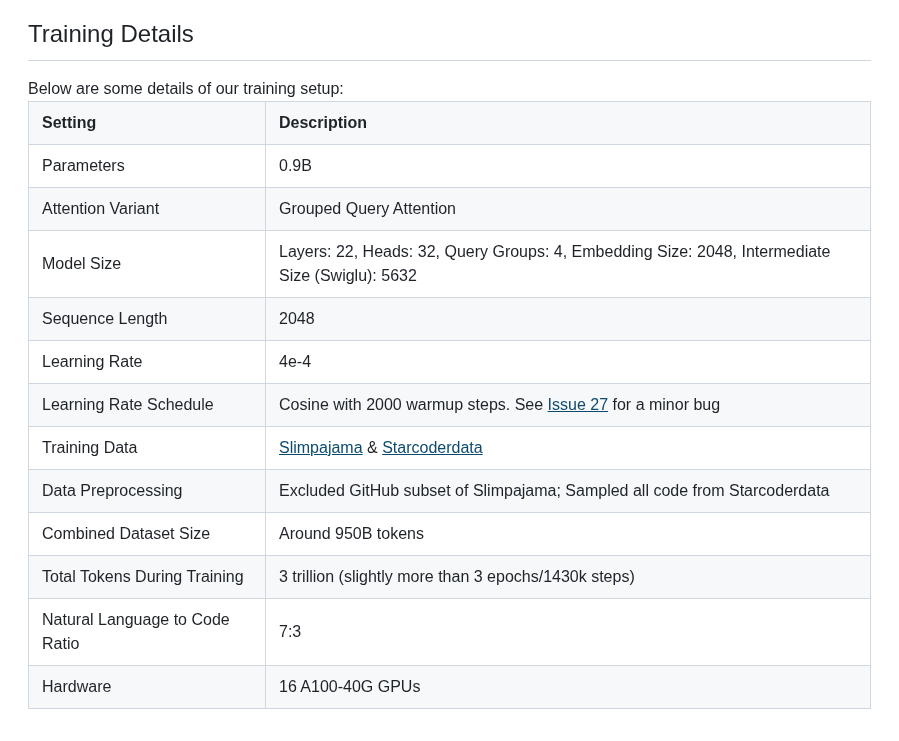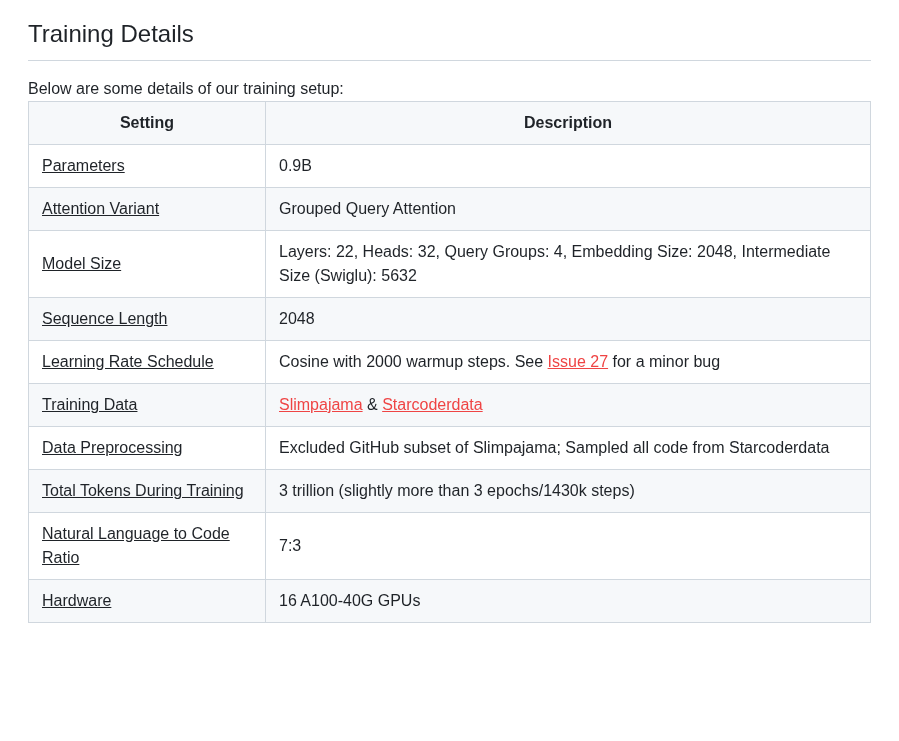--- a/index.html
+++ b/index.html
@@ -34,31 +34,29 @@
     table.details th,
     table.details td {
       border: 1px solid #d0d7de;
       padding: 9px 13px;
       text-align: left;
       vertical-align: middle;
     }
     table.details th {
       background: #f6f8fa;
       font-weight: 600;
-      text-align: center;
     }
     table.details tbody tr:nth-child(even) {
       background: #f6f8fa;
     }
     table.details td.setting-col {
       width: 237px;
-      text-decoration: underline;
     }
     a.inline-link {
-      color: #ef4444;
+      color: #0c4a6e;
       text-decoration: underline;
       cursor: pointer;
     }
   </style>
 </head>
 <body>
 
 <h2 class="heading">Training Details</h2>
 
 <p class="intro">Below are some details of our training setup:</p>
@@ -81,30 +79,38 @@
     </tr>
     <tr>
       <td class="setting-col">Model Size</td>
       <td>Layers: 22, Heads: 32, Query Groups: 4, Embedding Size: 2048, Intermediate Size (Swiglu): 5632</td>
     </tr>
     <tr>
       <td class="setting-col">Sequence Length</td>
       <td>2048</td>
     </tr>
     <tr>
+      <td class="setting-col">Learning Rate</td>
+      <td>4e-4</td>
+    </tr>
+    <tr>
       <td class="setting-col">Learning Rate Schedule</td>
       <td><span>Cosine with 2000 warmup steps. See </span><a href="#" class="inline-link">Issue 27</a><span> for a minor bug</span></td>
     </tr>
     <tr>
       <td class="setting-col">Training Data</td>
       <td><a href="#" class="inline-link">Slimpajama</a><span> &amp; </span><a href="#" class="inline-link">Starcoderdata</a></td>
     </tr>
     <tr>
       <td class="setting-col">Data Preprocessing</td>
       <td>Excluded GitHub subset of Slimpajama; Sampled all code from Starcoderdata</td>
+    </tr>
+    <tr>
+      <td class="setting-col">Combined Dataset Size</td>
+      <td>Around 950B tokens</td>
     </tr>
     <tr>
       <td class="setting-col">Total Tokens During Training</td>
       <td>3 trillion (slightly more than 3 epochs/1430k steps)</td>
     </tr>
     <tr>
       <td class="setting-col">Natural Language to Code Ratio</td>
       <td>7:3</td>
     </tr>
     <tr>

